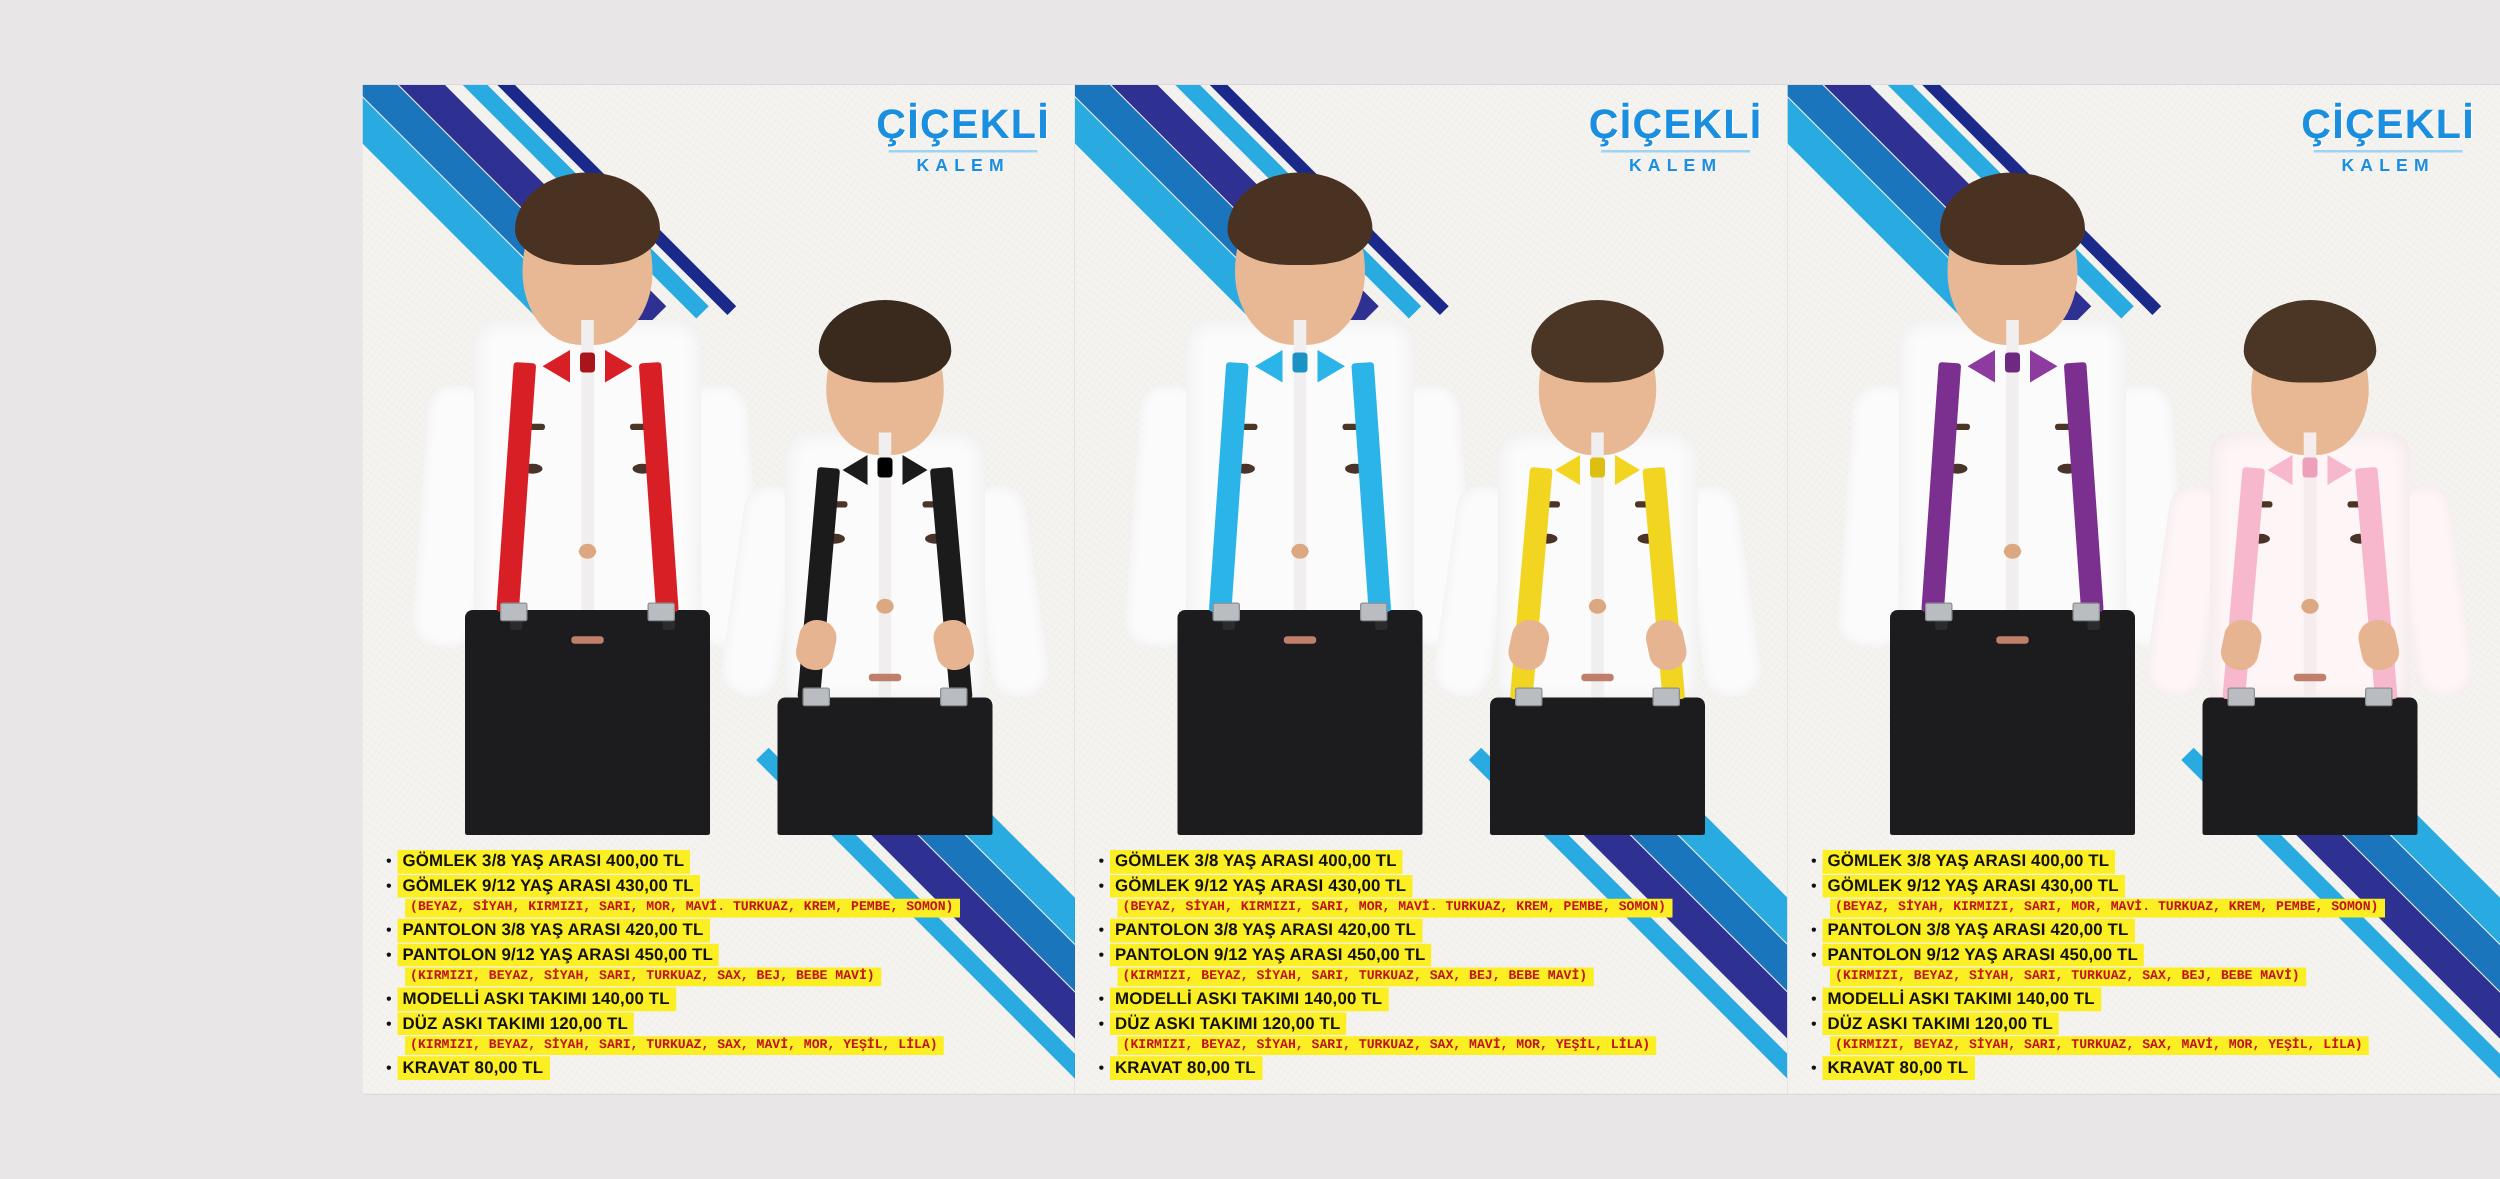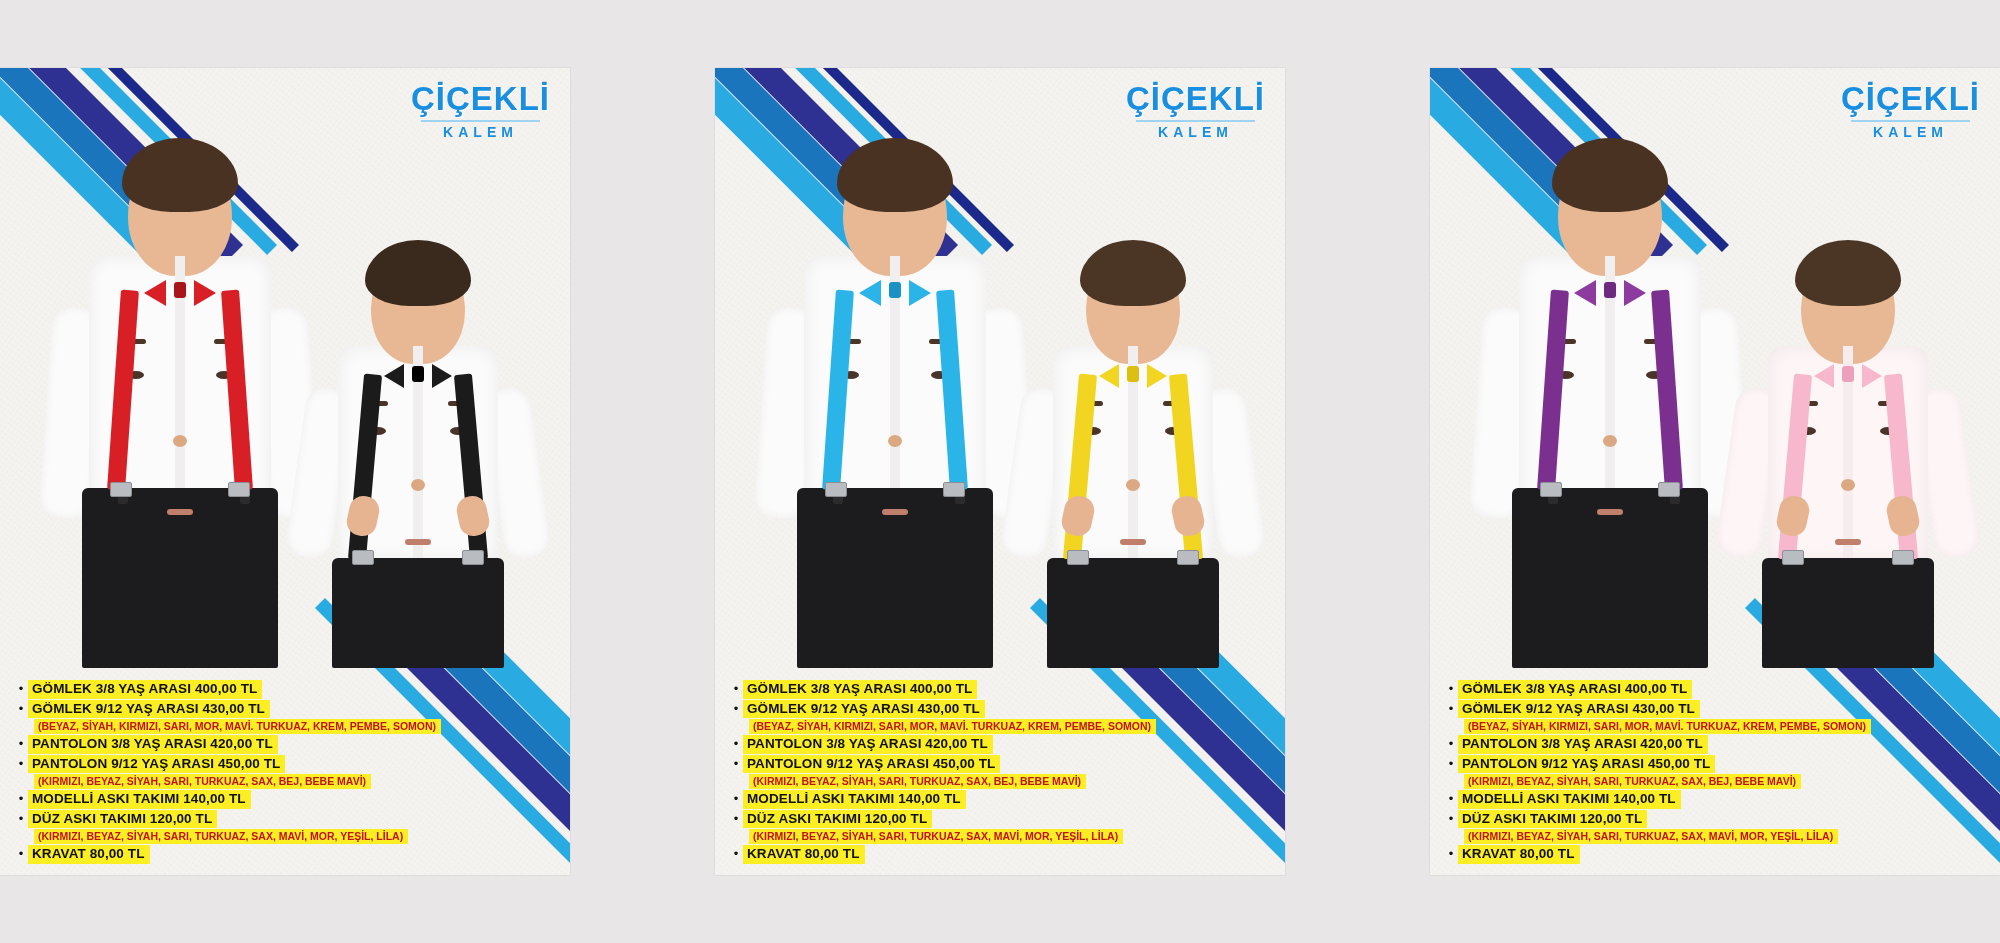--- a/index.html
+++ b/index.html
@@ -11,21 +11,21 @@
     overflow: hidden;
     font-family: "Liberation Sans", sans-serif;
   }
   .stage {
     position: relative;
     width: 2000px;
     height: 788px;
     background: #e8e6e6;
     display: flex;
     align-items: flex-start;
-    justify-content: space-between;
+    justify-content: flex-end;
     padding-top: 68px;
     box-sizing: border-box;
   }
   .poster {
     position: relative;
     width: 570px;
     height: 807px;
     background: #f4f2ee;
     overflow: hidden;
     box-shadow: 0 0 1px rgba(0,0,0,0.25);
@@ -302,21 +302,21 @@
   }
   .hl-sub {
     background: #fbee23;
     color: #c1121f;
     font-weight: bold;
     font-size: 10.5px;
     padding: 1px 5px 2px 4px;
     white-space: nowrap;
     margin-left: 6px;
   }
-  .sub-row { margin: 0 0 1px 0; }
+  .sub-row { margin: 0 0 1px 0; font-family: Liberation Mono, monospace; }
 </style>
 </head>
 <body>
 
 <div class="stage">
 
   <div class="poster">
     <div class="paper-texture"></div>
 
     <div class="stripes tl">

